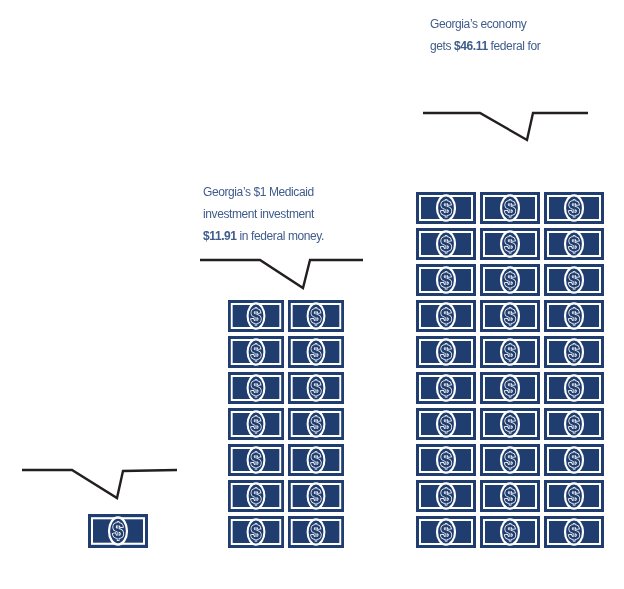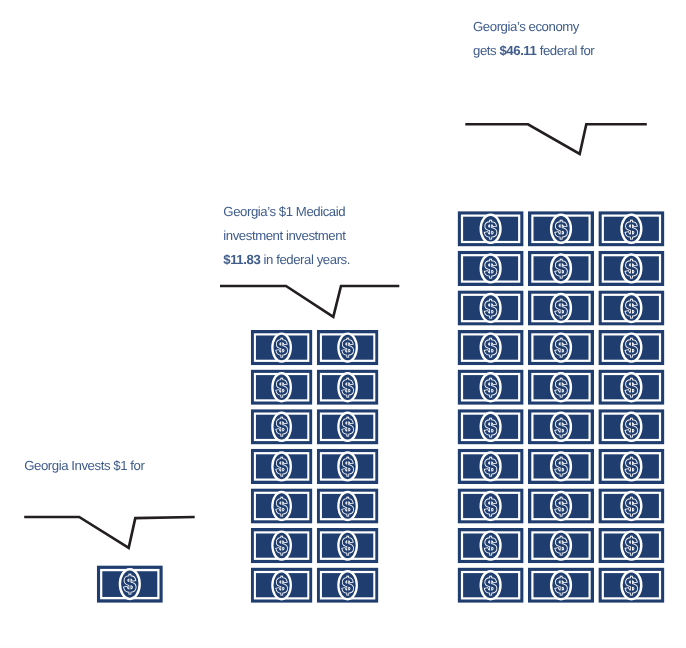--- a/index.html
+++ b/index.html
@@ -53,40 +53,39 @@
     text-anchor:middle;
   }
 </style>
 </head>
 <body>
 
 <div id="stage">
 
   <div>
     <div class="caption" style="left:22px;top:412px;">
-      <div><span>Georgia Invests $1 for</span></div>
     </div>
     <svg class="callout" style="left:18px;top:464px;" width="164" height="38">
       <polyline points="4,6 54,6 99,34 105,7 159,6"></polyline>
     </svg>
     <div class="bill-grid" style="left: 88px; top: 514px; grid-template-columns: repeat(1, 60px);">
         <svg class="bill" viewBox="0 0 60 32" preserveAspectRatio="none" width="60" height="34">
     <rect class="bill-bg" x="0" y="0" width="60" height="32"></rect>
     <rect class="bill-inner-border" x="4" y="4" width="52" height="24"></rect>
     <ellipse class="bill-oval" cx="30" cy="16" rx="9" ry="12.7"></ellipse>
     <text class="bill-dollar" x="30" y="23">$</text>
   </svg>
       </div>
   </div>
 
   <div>
     <div class="caption" style="left:203px;top:181px;">
       <div><span>Georgia’s $1 Medicaid</span></div>
       <div><span>investment investment</span></div>
-      <div><span class="amt">$11.83</span><span> in federal years.</span></div>
+      <div><span class="amt">$11.91</span><span> in federal money.</span></div>
     </div>
     <svg class="callout" style="left:196px;top:254px;" width="172" height="38">
       <polyline points="4,6 64,6 107,34 114,6 167,6"></polyline>
     </svg>
     <div class="bill-grid" style="left: 228px; top: 300px; grid-template-columns: repeat(2, 56px);">
         <svg class="bill" viewBox="0 0 60 32" preserveAspectRatio="none" width="56" height="32">
     <rect class="bill-bg" x="0" y="0" width="60" height="32"></rect>
     <rect class="bill-inner-border" x="4" y="4" width="52" height="24"></rect>
     <ellipse class="bill-oval" cx="30" cy="16" rx="9" ry="12.7"></ellipse>
     <text class="bill-dollar" x="30" y="23">$</text>

